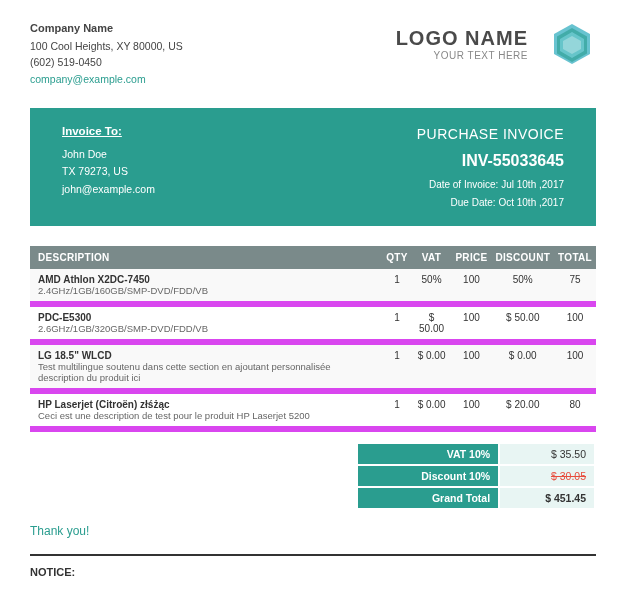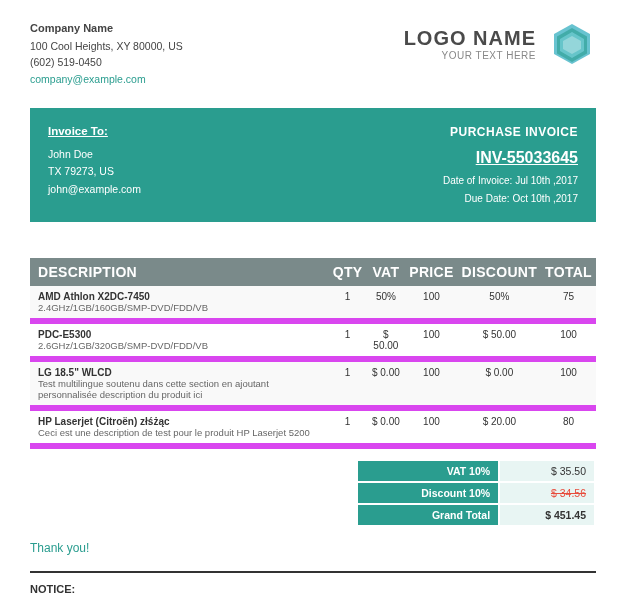--- a/index.html
+++ b/index.html
@@ -30,21 +30,21 @@
       font-size: 11px;
     }
     .company-info .email {
       color: #2a9d8f;
     }
 
     
     .logo-area {
       display: flex;
       align-items: center;
-      gap: 12px;
+      gap: 20px;
     }
     .logo-text-block {
       text-align: right;
     }
     .logo-name {
       font-size: 20px;
       font-weight: bold;
       color: #4a4a4a;
       text-transform: uppercase;
       letter-spacing: 1px;
@@ -60,67 +60,66 @@
       height: 48px;
     }
 
     
     .invoice-header-band {
       background: #2a9d8f;
       color: #fff;
       display: flex;
       justify-content: space-between;
       align-items: flex-start;
-      padding: 14px 18px;
-      margin-bottom: 36px;
+      padding: 14px 32px;
+      margin-bottom: 20px;
     }
     .invoice-to-block {
       font-size: 10.5px;
       line-height: 1.7;
     }
     .invoice-to-label {
       font-weight: bold;
       text-decoration: underline;
       font-size: 11.5px;
       margin-bottom: 4px;
     }
     .invoice-meta {
       text-align: right;
       font-size: 10.5px;
       line-height: 1.8;
     }
     .invoice-title {
-      font-size: 12px;
-      font-weight: bold;
+      font-size: 14px;
+      font-weight: normal;
       letter-spacing: 0.5px;
     }
     .invoice-number {
       font-size: 16px;
       font-weight: bold;
-      text-decoration: underline;
     }
     .invoice-dates {
       font-size: 10px;
     }
 
     
     .items-table {
       width: 100%;
       border-collapse: collapse;
       margin-bottom: 10px;
       font-size: 10px;
     }
     .items-table thead tr {
       background: #7a8a8a;
       color: #fff;
       text-align: center;
     }
     .items-table thead th {
       padding: 6px 4px;
-      font-size: 14px;
+      font-size: 10px;
       text-transform: uppercase;
       letter-spacing: 0.3px;
     }
     .items-table thead th.desc-col {
       text-align: left;
       padding-left: 8px;
     }
     .items-table tbody tr {
       border-bottom: 6px solid #d946ef;
       margin-left: 28px;
@@ -312,21 +311,21 @@
 
 <div class="totals-section">
   <table class="totals-table">
     <tbody>
     <tr>
       <td>VAT 10%</td>
       <td>$ 35.50</td>
     </tr>
     <tr>
       <td>Discount 10%</td>
-      <td><span class="strikethrough">$ 34.56</span></td>
+      <td><span class="strikethrough">$ 30.05</span></td>
     </tr>
     <tr class="grand-total">
       <td>Grand Total</td>
       <td>$ 451.45</td>
     </tr>
   </tbody>
     </table>
 </div>
 
 <div class="thankyou">Thank you!</div>

